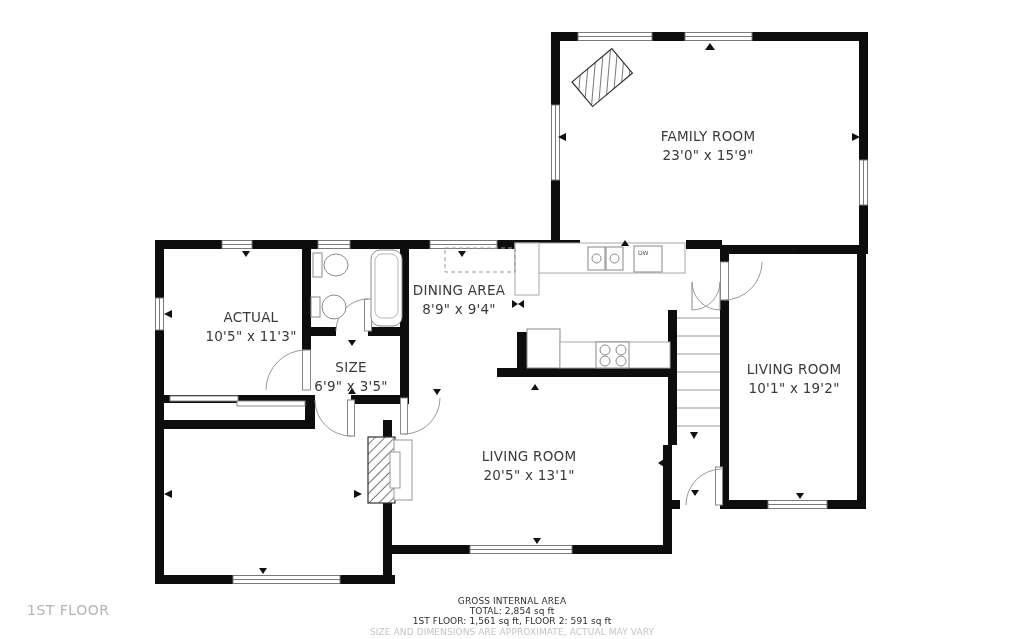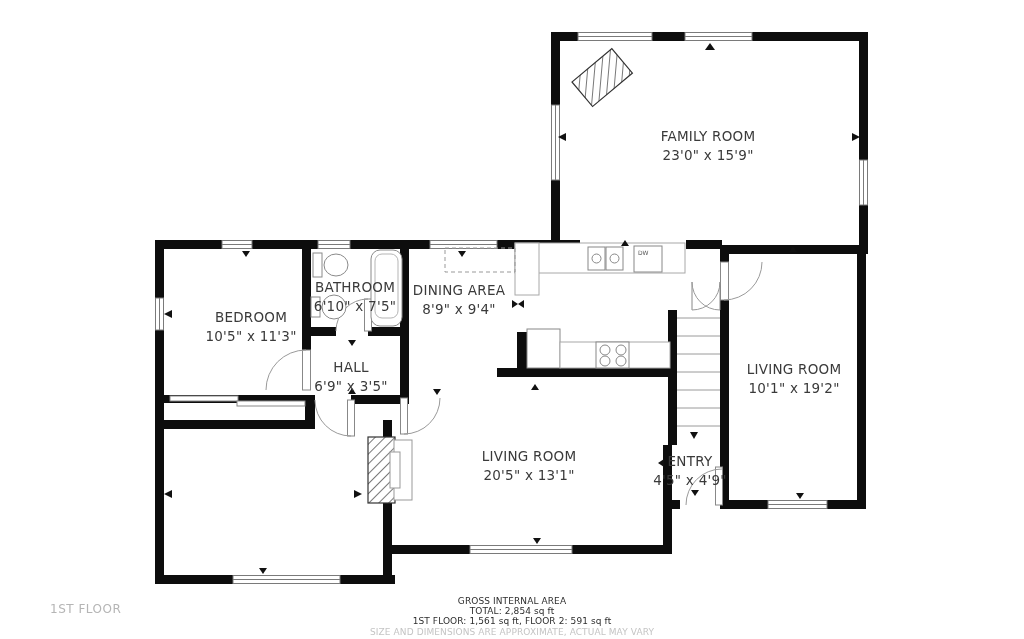--- a/index.html
+++ b/index.html
@@ -5,21 +5,21 @@
   html,body{margin:0;padding:0;background:#fff;}
   .stage{position:relative;width:1024px;height:639px;background:#ffffff;overflow:hidden;
          font-family:"DejaVu Sans",sans-serif;border-radius:25px;}
   svg.plan{position:absolute;left:0;top:0;}
   .room-label{position:absolute;transform:translate(-50%,-50%);text-align:center;
               white-space:nowrap;color:#3a3a3a;font-size:13.5px;line-height:19px;
               letter-spacing:.25px;}
   .footer{position:absolute;left:0;right:0;top:596px;text-align:center;
           font-size:9px;line-height:10px;color:#2e2e2e;letter-spacing:.1px;}
   .footer .f2{color:#c4c4c4;margin-top:1px;}
-  .floor-tag{position:absolute;left:50px;top:602px;font-size:12px;color:#b5b5b5;
+  .floor-tag{position:absolute;left:27px;top:602px;font-size:14px;color:#b5b5b5;
              letter-spacing:.5px;}
   .dw{font-size:6px;fill:#555;font-family:"DejaVu Sans",sans-serif;}
 </style>
 </head>
 <body>
 
 <div class="stage">
 
 <svg class="plan" width="1024" height="639" viewBox="0 0 1024 639">
   <defs>
@@ -216,46 +216,38 @@
     <path d="M 354 490 L 354 498 L 362 494 Z"></path>
     <path d="M 433 389 L 441 389 L 437 395 Z"></path>
   </g>
 </svg>
 
 <div class="room-label" style="left:708px;top:146px">
   <div>FAMILY ROOM</div>
   <div>23'0" x 15'9"</div>
 </div>
 <div class="room-label" style="left:251px;top:327px">
-  <div>BEDROOM</div>
+  <div>ACTUAL</div>
   <div>10'5" x 11'3"</div>
 </div>
-<div class="room-label" style="left:355px;top:297px">
-  <div>BATHROOM</div>
-  <div>6'10" x 7'5"</div>
-</div>
 <div class="room-label" style="left:351px;top:377px">
-  <div>HALL</div>
+  <div>SIZE</div>
   <div>6'9" x 3'5"</div>
 </div>
 <div class="room-label" style="left:459px;top:300px">
   <div>DINING AREA</div>
   <div>8'9" x 9'4"</div>
 </div>
 <div class="room-label" style="left:529px;top:466px">
   <div>LIVING ROOM</div>
   <div>20'5" x 13'1"</div>
 </div>
 <div class="room-label" style="left:794px;top:379px">
   <div>LIVING ROOM</div>
   <div>10'1" x 19'2"</div>
-</div>
-<div class="room-label" style="left:690px;top:471px">
-  <div>ENTRY</div>
-  <div>4'5" x 4'9"</div>
 </div>
 
 <div class="footer">
   <div>GROSS INTERNAL AREA</div>
   <div>TOTAL: 2,854 sq ft</div>
   <div>1ST FLOOR: 1,561 sq ft, FLOOR 2: 591 sq ft</div>
   <div class="f2">SIZE AND DIMENSIONS ARE APPROXIMATE, ACTUAL MAY VARY</div>
 </div>
 
 <div class="floor-tag">1ST FLOOR</div>

